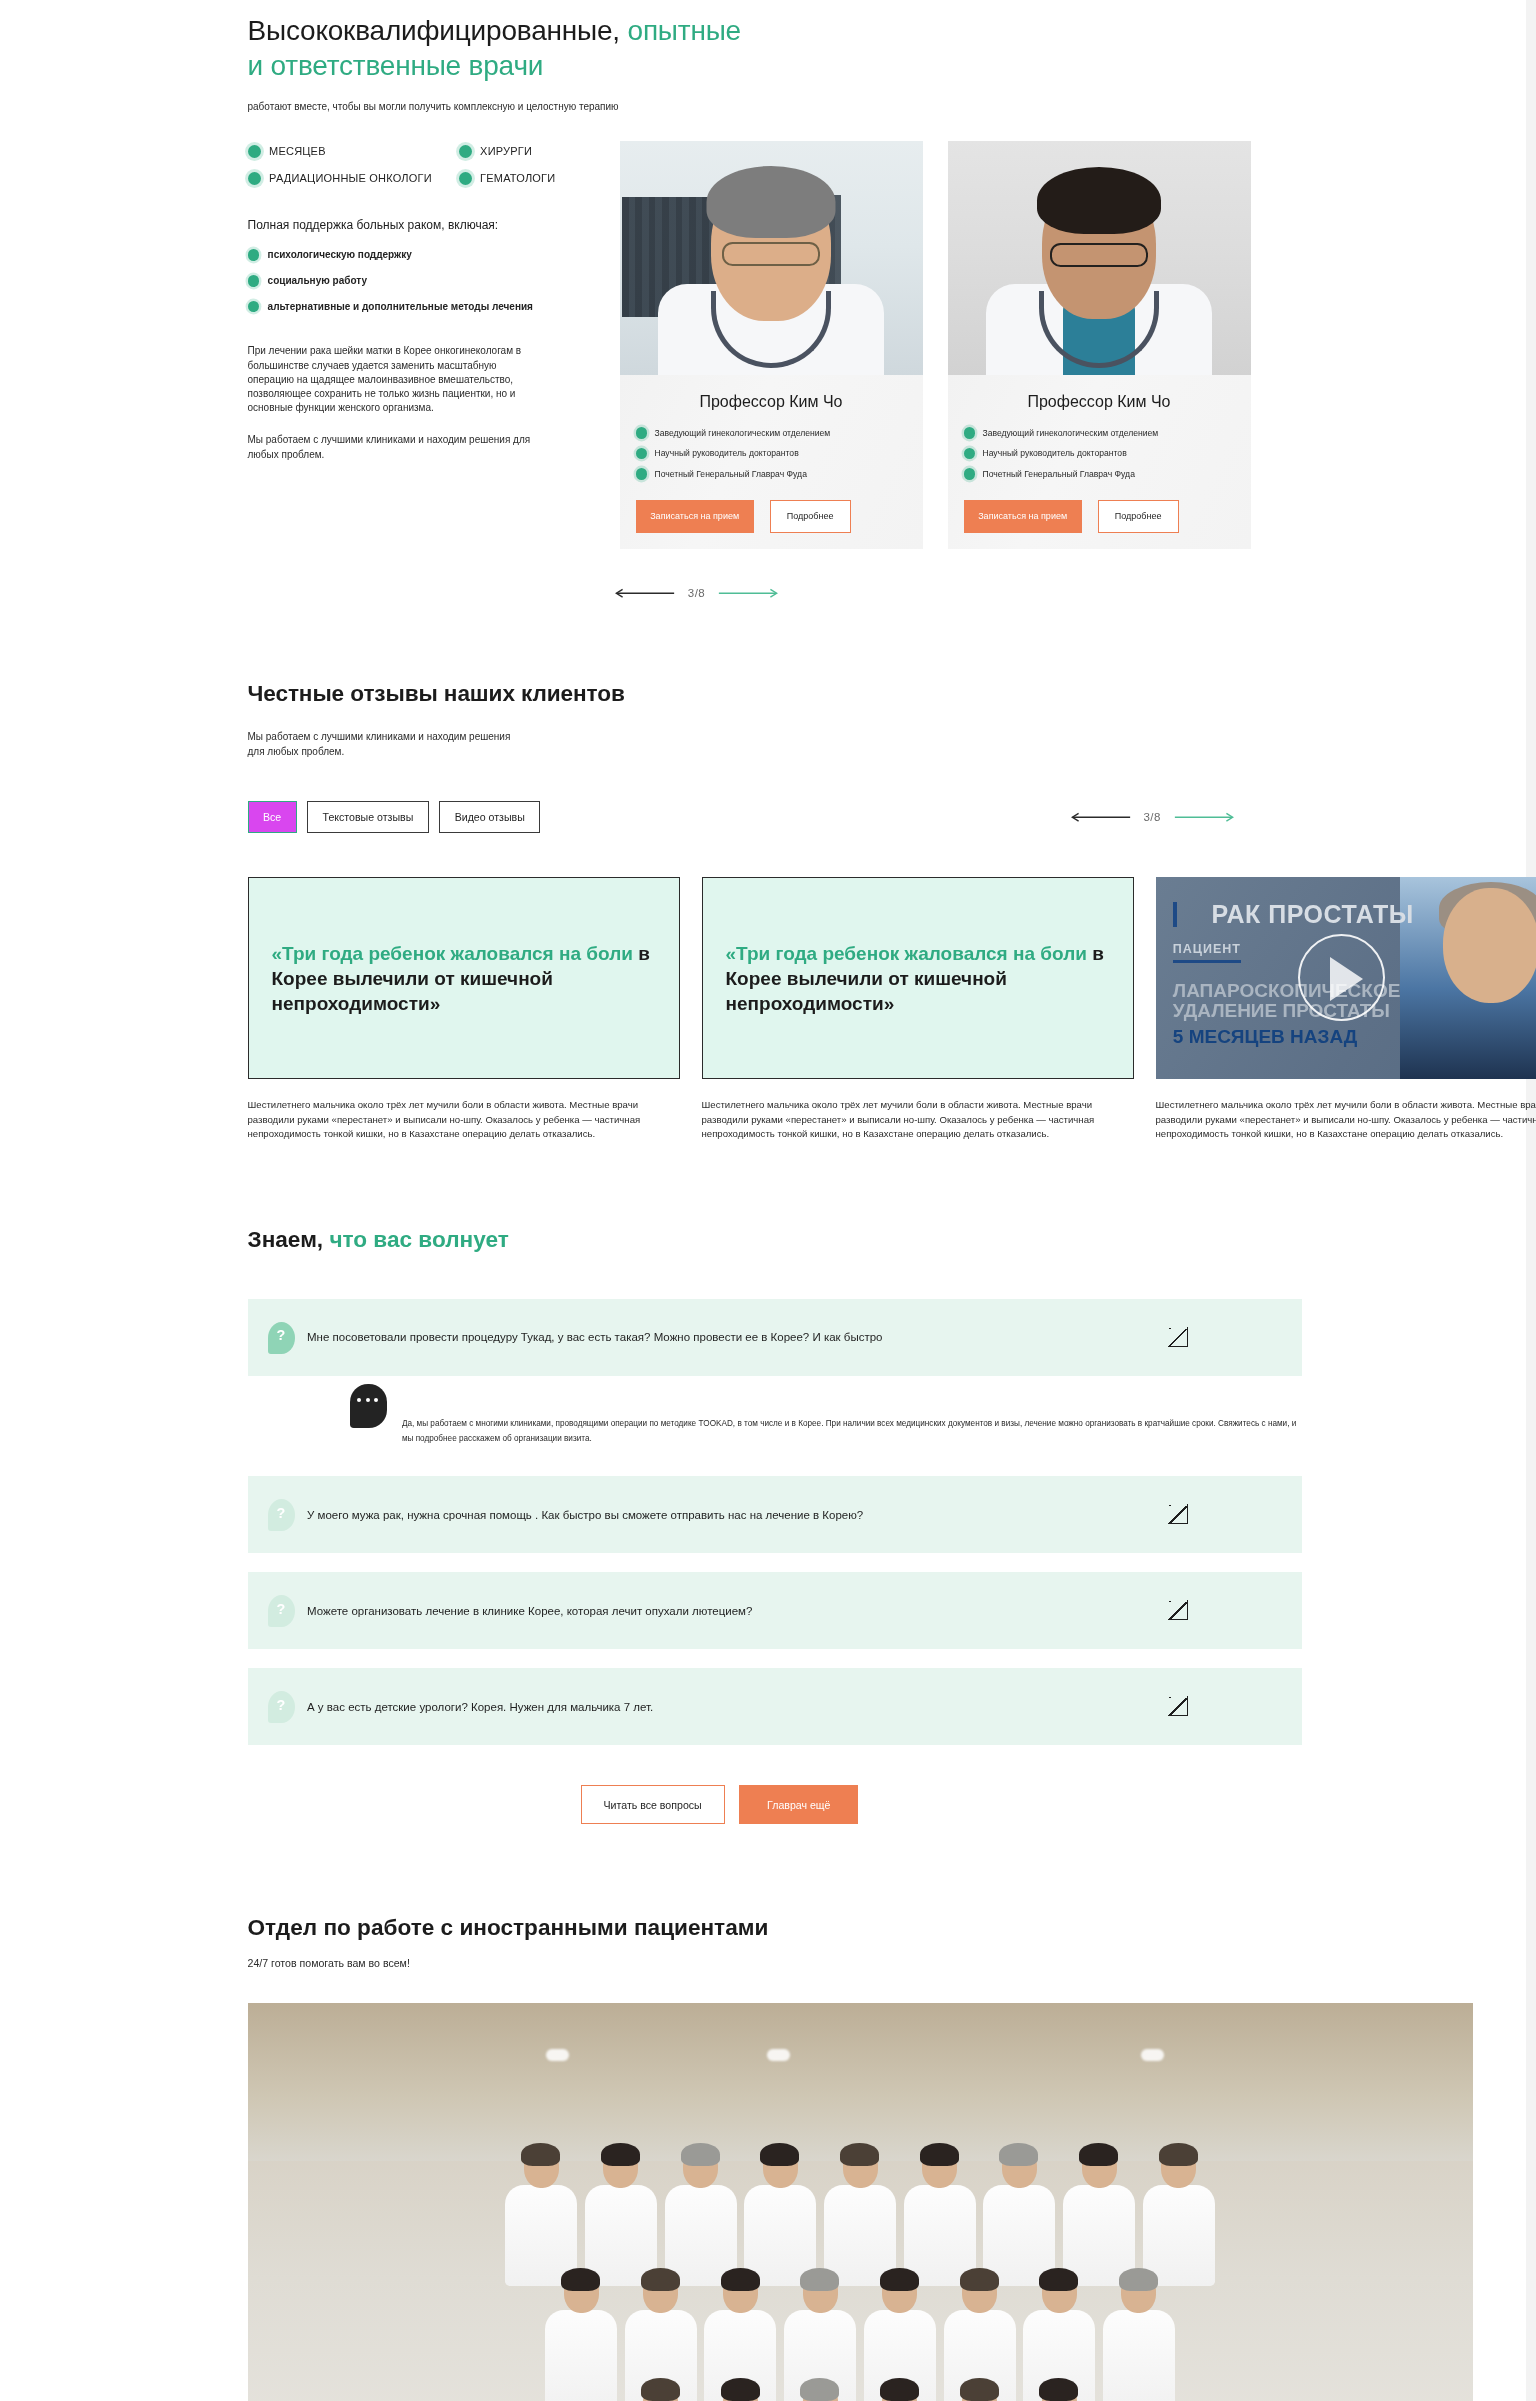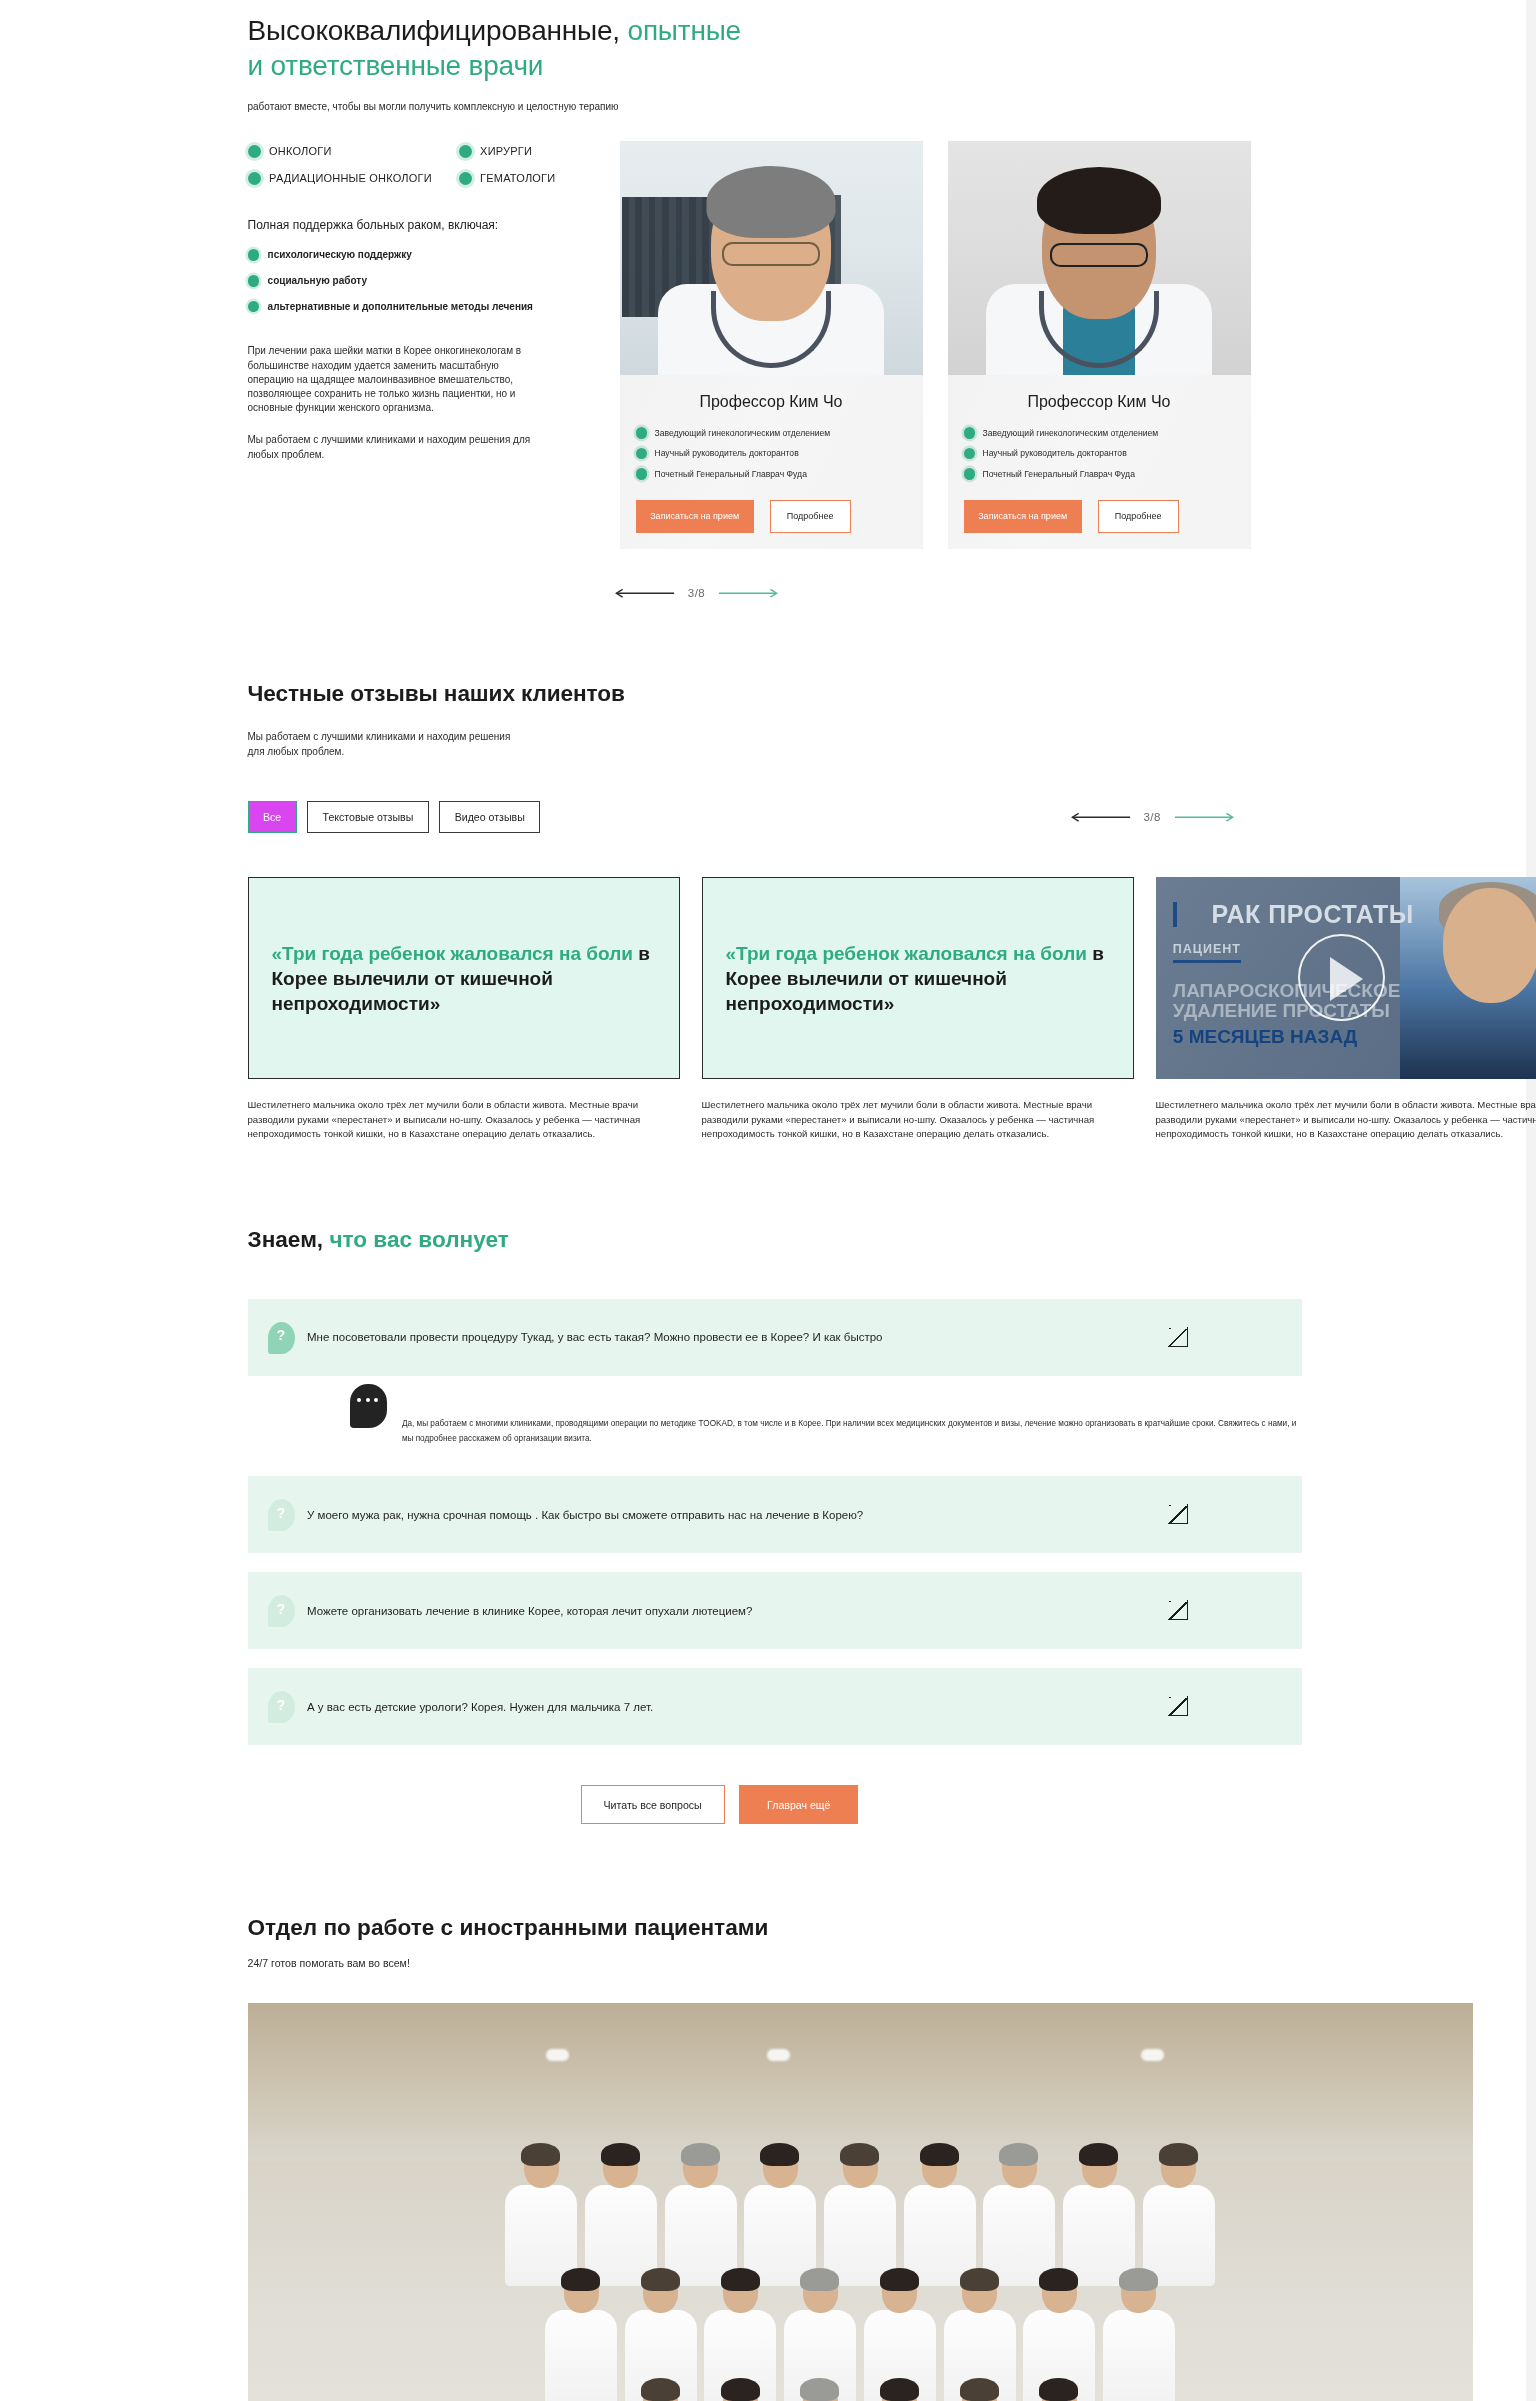--- a/index.html
+++ b/index.html
@@ -377,21 +377,21 @@
         </h1>
         <div class="doc-sub">работают вместе, чтобы вы могли получить комплексную и целостную  терапию</div>
       </div>
 
       <div class="doc-body">
 
         <div class="doc-left">
           <div class="spec-grid">
             <div class="bullet-row">
               <span class="dot"></span>
-              <span class="spec-label">ОНКОЛОГИ</span>
+              <span class="spec-label">МЕСЯЦЕВ</span>
             </div>
             <div class="bullet-row">
               <span class="dot"></span>
               <span class="spec-label">ХИРУРГИ</span>
             </div>
             <div class="bullet-row">
               <span class="dot"></span>
               <span class="spec-label">РАДИАЦИОННЫЕ ОНКОЛОГИ</span>
             </div>
             <div class="bullet-row">
@@ -410,21 +410,21 @@
             <div class="bullet-row">
               <span class="dot-sm"></span>
               <span class="support-label">социальную работу</span>
             </div>
             <div class="bullet-row">
               <span class="dot-sm"></span>
               <span class="support-label">альтернативные и дополнительные методы лечения</span>
             </div>
           </div>
 
-          <p class="doc-para">При лечении рака шейки матки в Корее онкогинекологам в большинстве находим удается заменить масштабную операцию на щадящее малоинвазивное  вмешательство, позволяющее сохранить не только жизнь пациентки, но и основные функции женского организма.</p>
+          <p class="doc-para">При лечении рака шейки матки в Корее онкогинекологам в большинстве случаев удается заменить масштабную операцию на щадящее малоинвазивное  вмешательство, позволяющее сохранить не только жизнь пациентки, но и основные функции женского организма.</p>
           <p class="doc-para">Мы работаем с лучшими клиниками и находим решения для любых проблем.</p>
         </div>
 
         <div class="doc-cards">
 
           <div class="doc-card">
             <div class="doc-photo ph-a">
               <div class="ph-film"></div>
               <div class="ph-film2"></div>
               <div class="ph-coat"></div>

